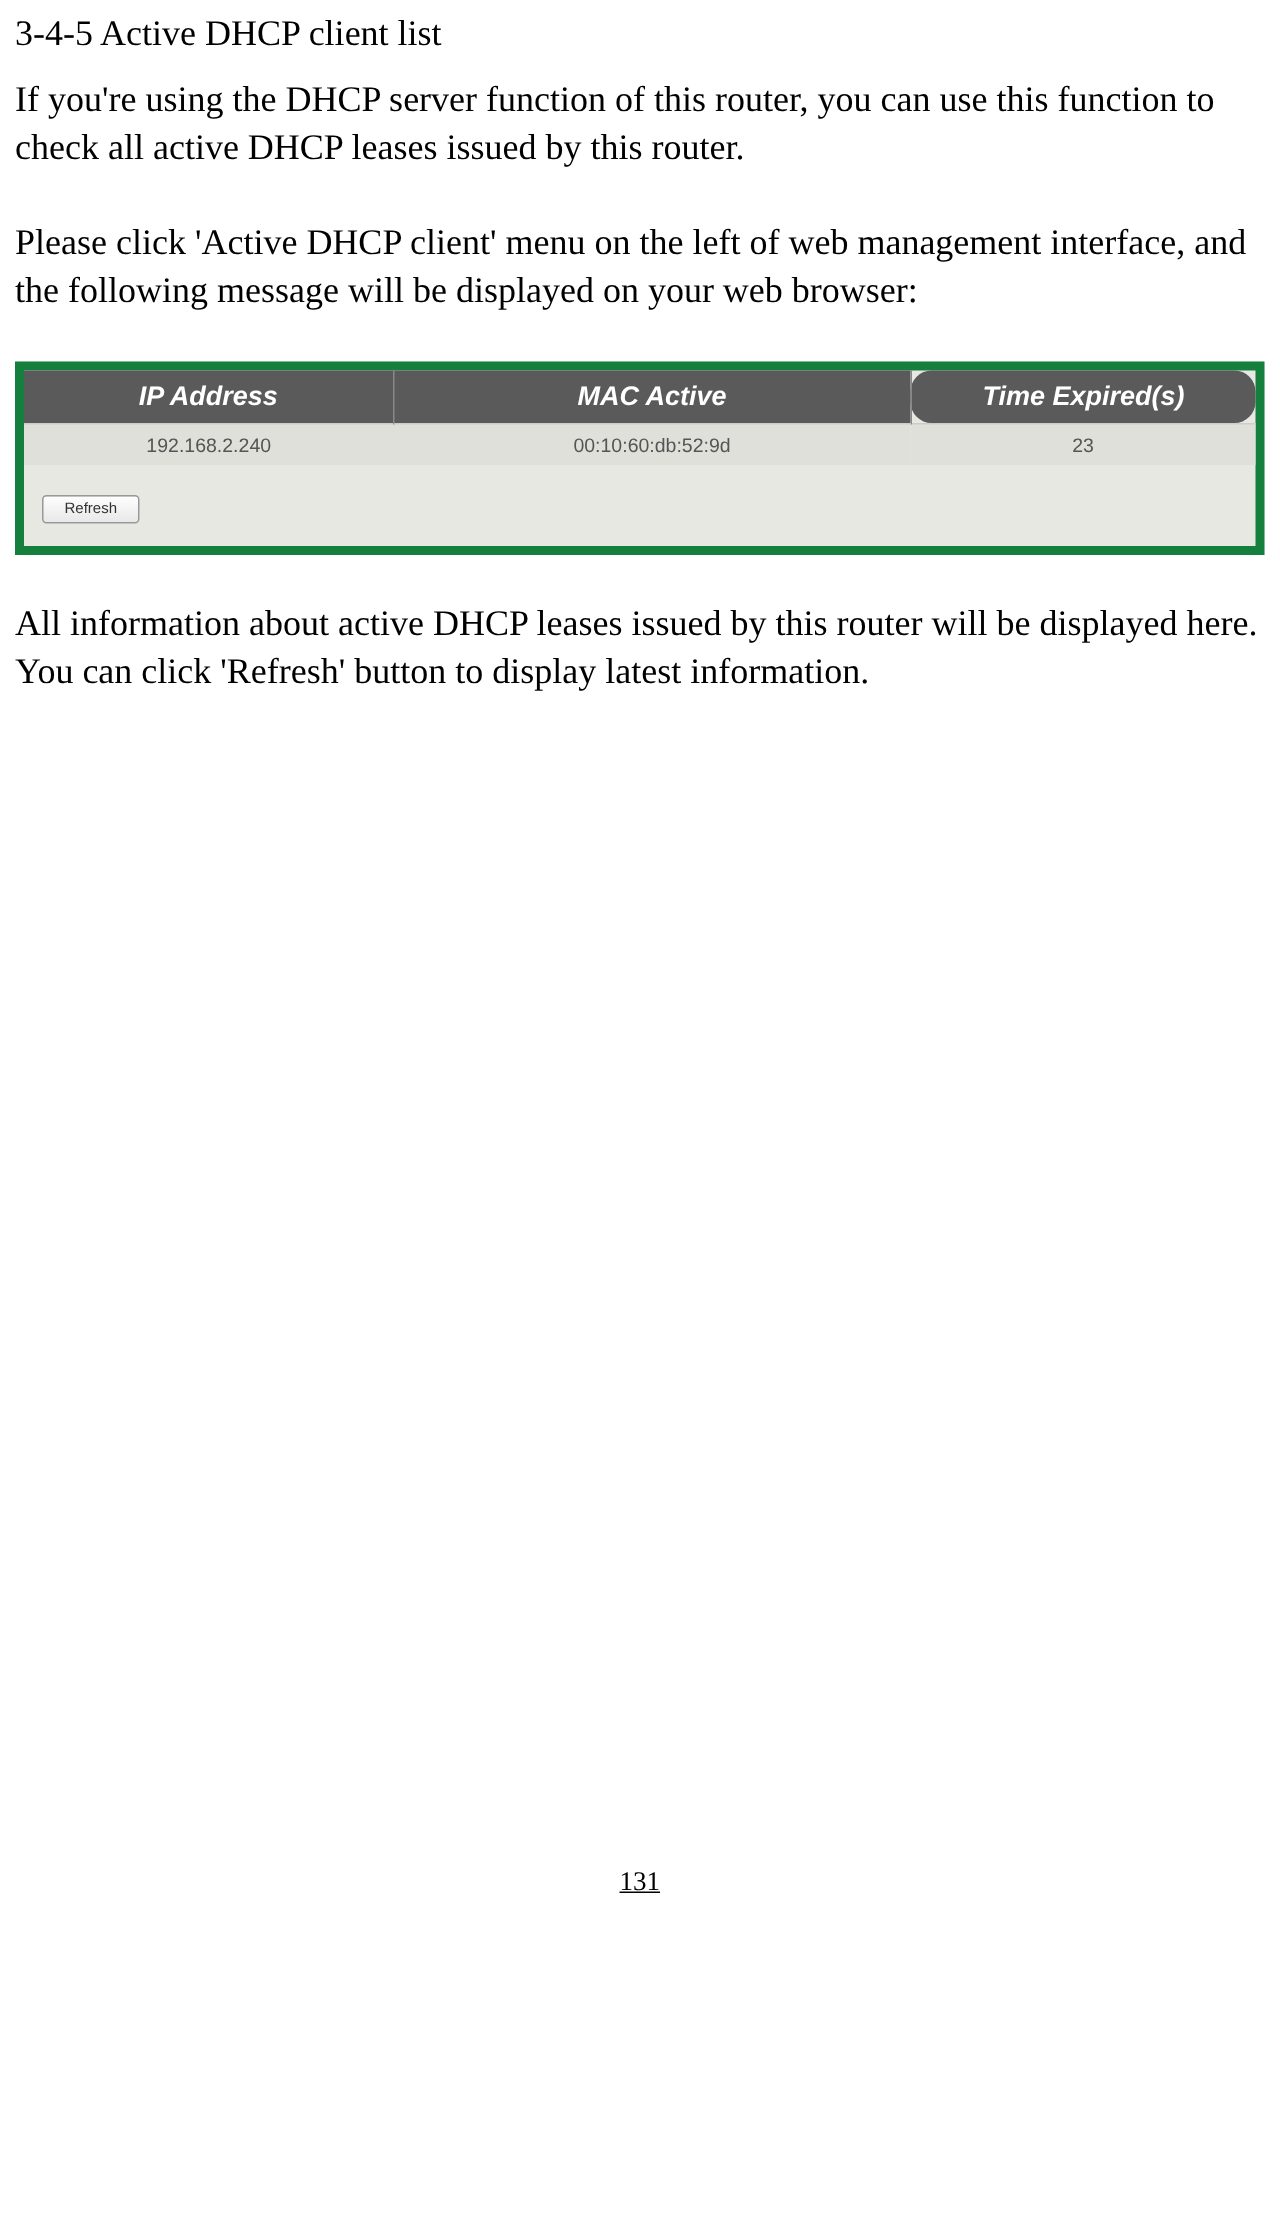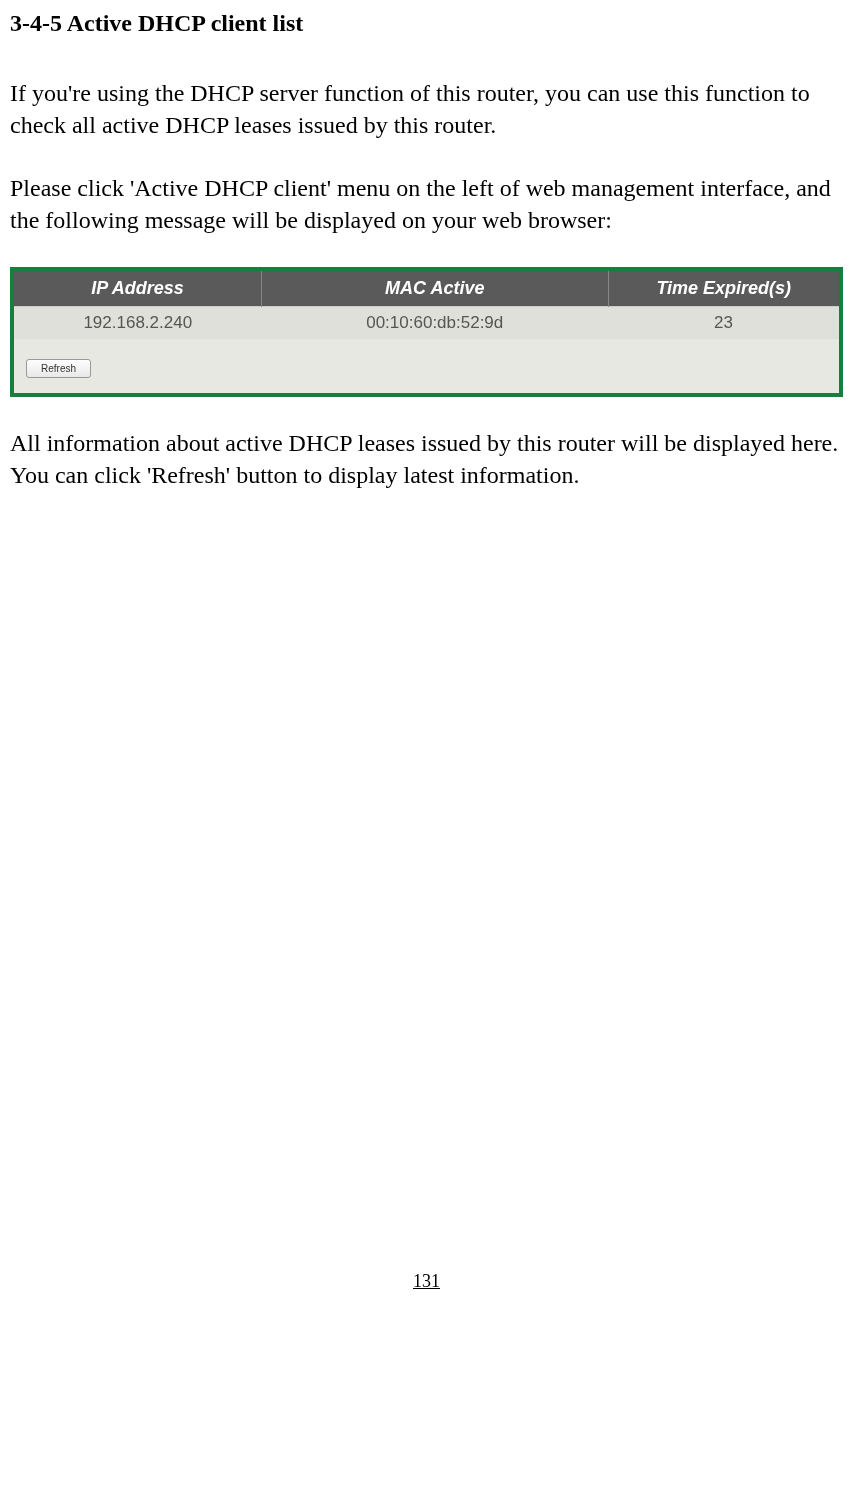--- a/index.html
+++ b/index.html
@@ -5,32 +5,31 @@
     body {
       font-family: "Times New Roman", serif;
       font-size: 24px;
       margin: 0;
       padding: 10px 10px 20px 10px;
       width: 833px;
       color: #000;
       background: #fff;
     }
     .heading {
-      margin-bottom: 40px;
-      font-weight: bold;
+      margin-bottom: 14px;
     }
     .para {
       margin-bottom: 30px;
       line-height: 1.35;
     }
     .screenshot-box {
       background: #e8e8e2;
       padding: 0 0 15px 0;
       margin-bottom: 30px;
-      border: 4px solid #15803d;
+      border: 6px solid #15803d;
     }
     .table {
       width: 100%;
       border-collapse: collapse;
       font-family: Arial, sans-serif;
     }
     .table th {
       background: #5a5a5a;
       color: #fff;
       font-weight: bold;
@@ -38,27 +37,27 @@
       text-align: center;
       font-size: 18px;
       border-right: 1px solid #888;
       font-style: italic;
     }
     .table th:last-child {
       border-right: none;
     }
     .col-ip { width: 30%; }
     .col-mac { width: 42%; }
-    .col-time { width: 28%; }
+    .col-time { width: 28%; border-radius: 14px; }
     .table td {
       background: #e0e0da;
       color: #555;
       padding: 6px 5px;
       text-align: center;
-      font-size: 17px;
+      font-size: 13px;
       border-top: 1px solid #ccc;
     }
     .refresh-btn {
       margin: 20px 0 0 12px;
       padding: 3px 14px;
       font-family: Arial, sans-serif;
       font-size: 10px;
       background: linear-gradient(#fefefe, #e8e8e8);
       border: 1px solid #999;
       border-radius: 3px;

